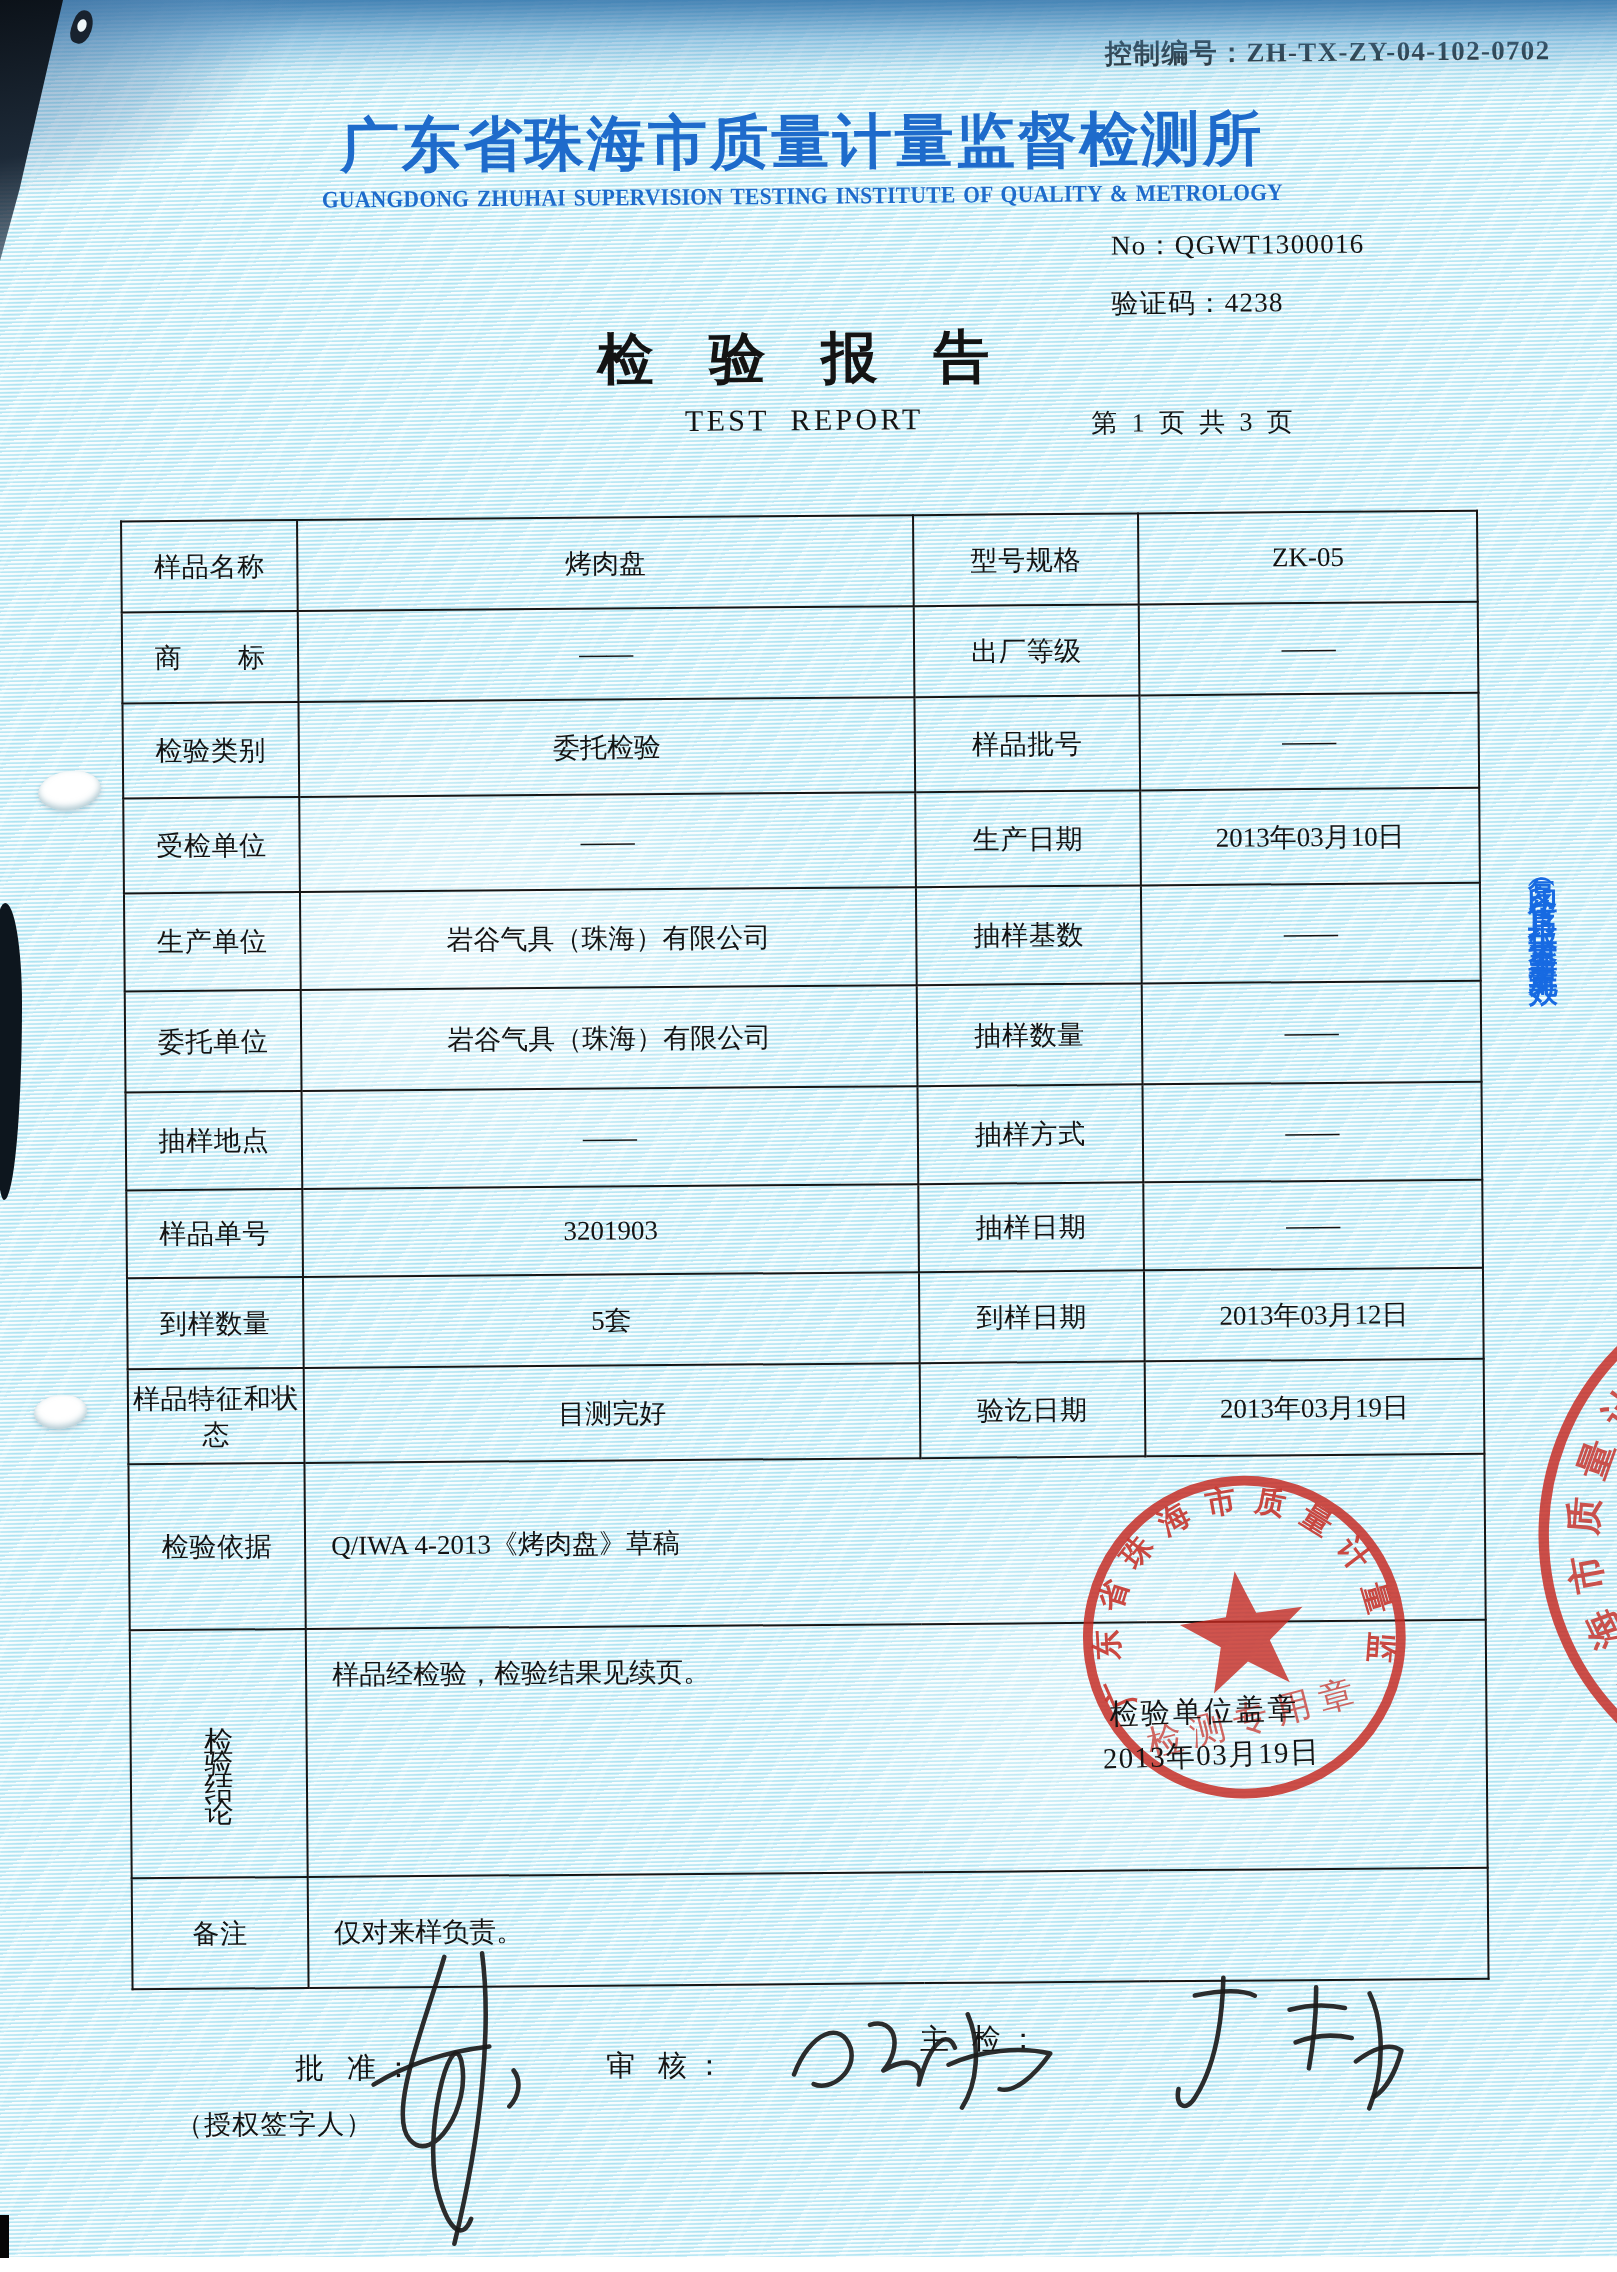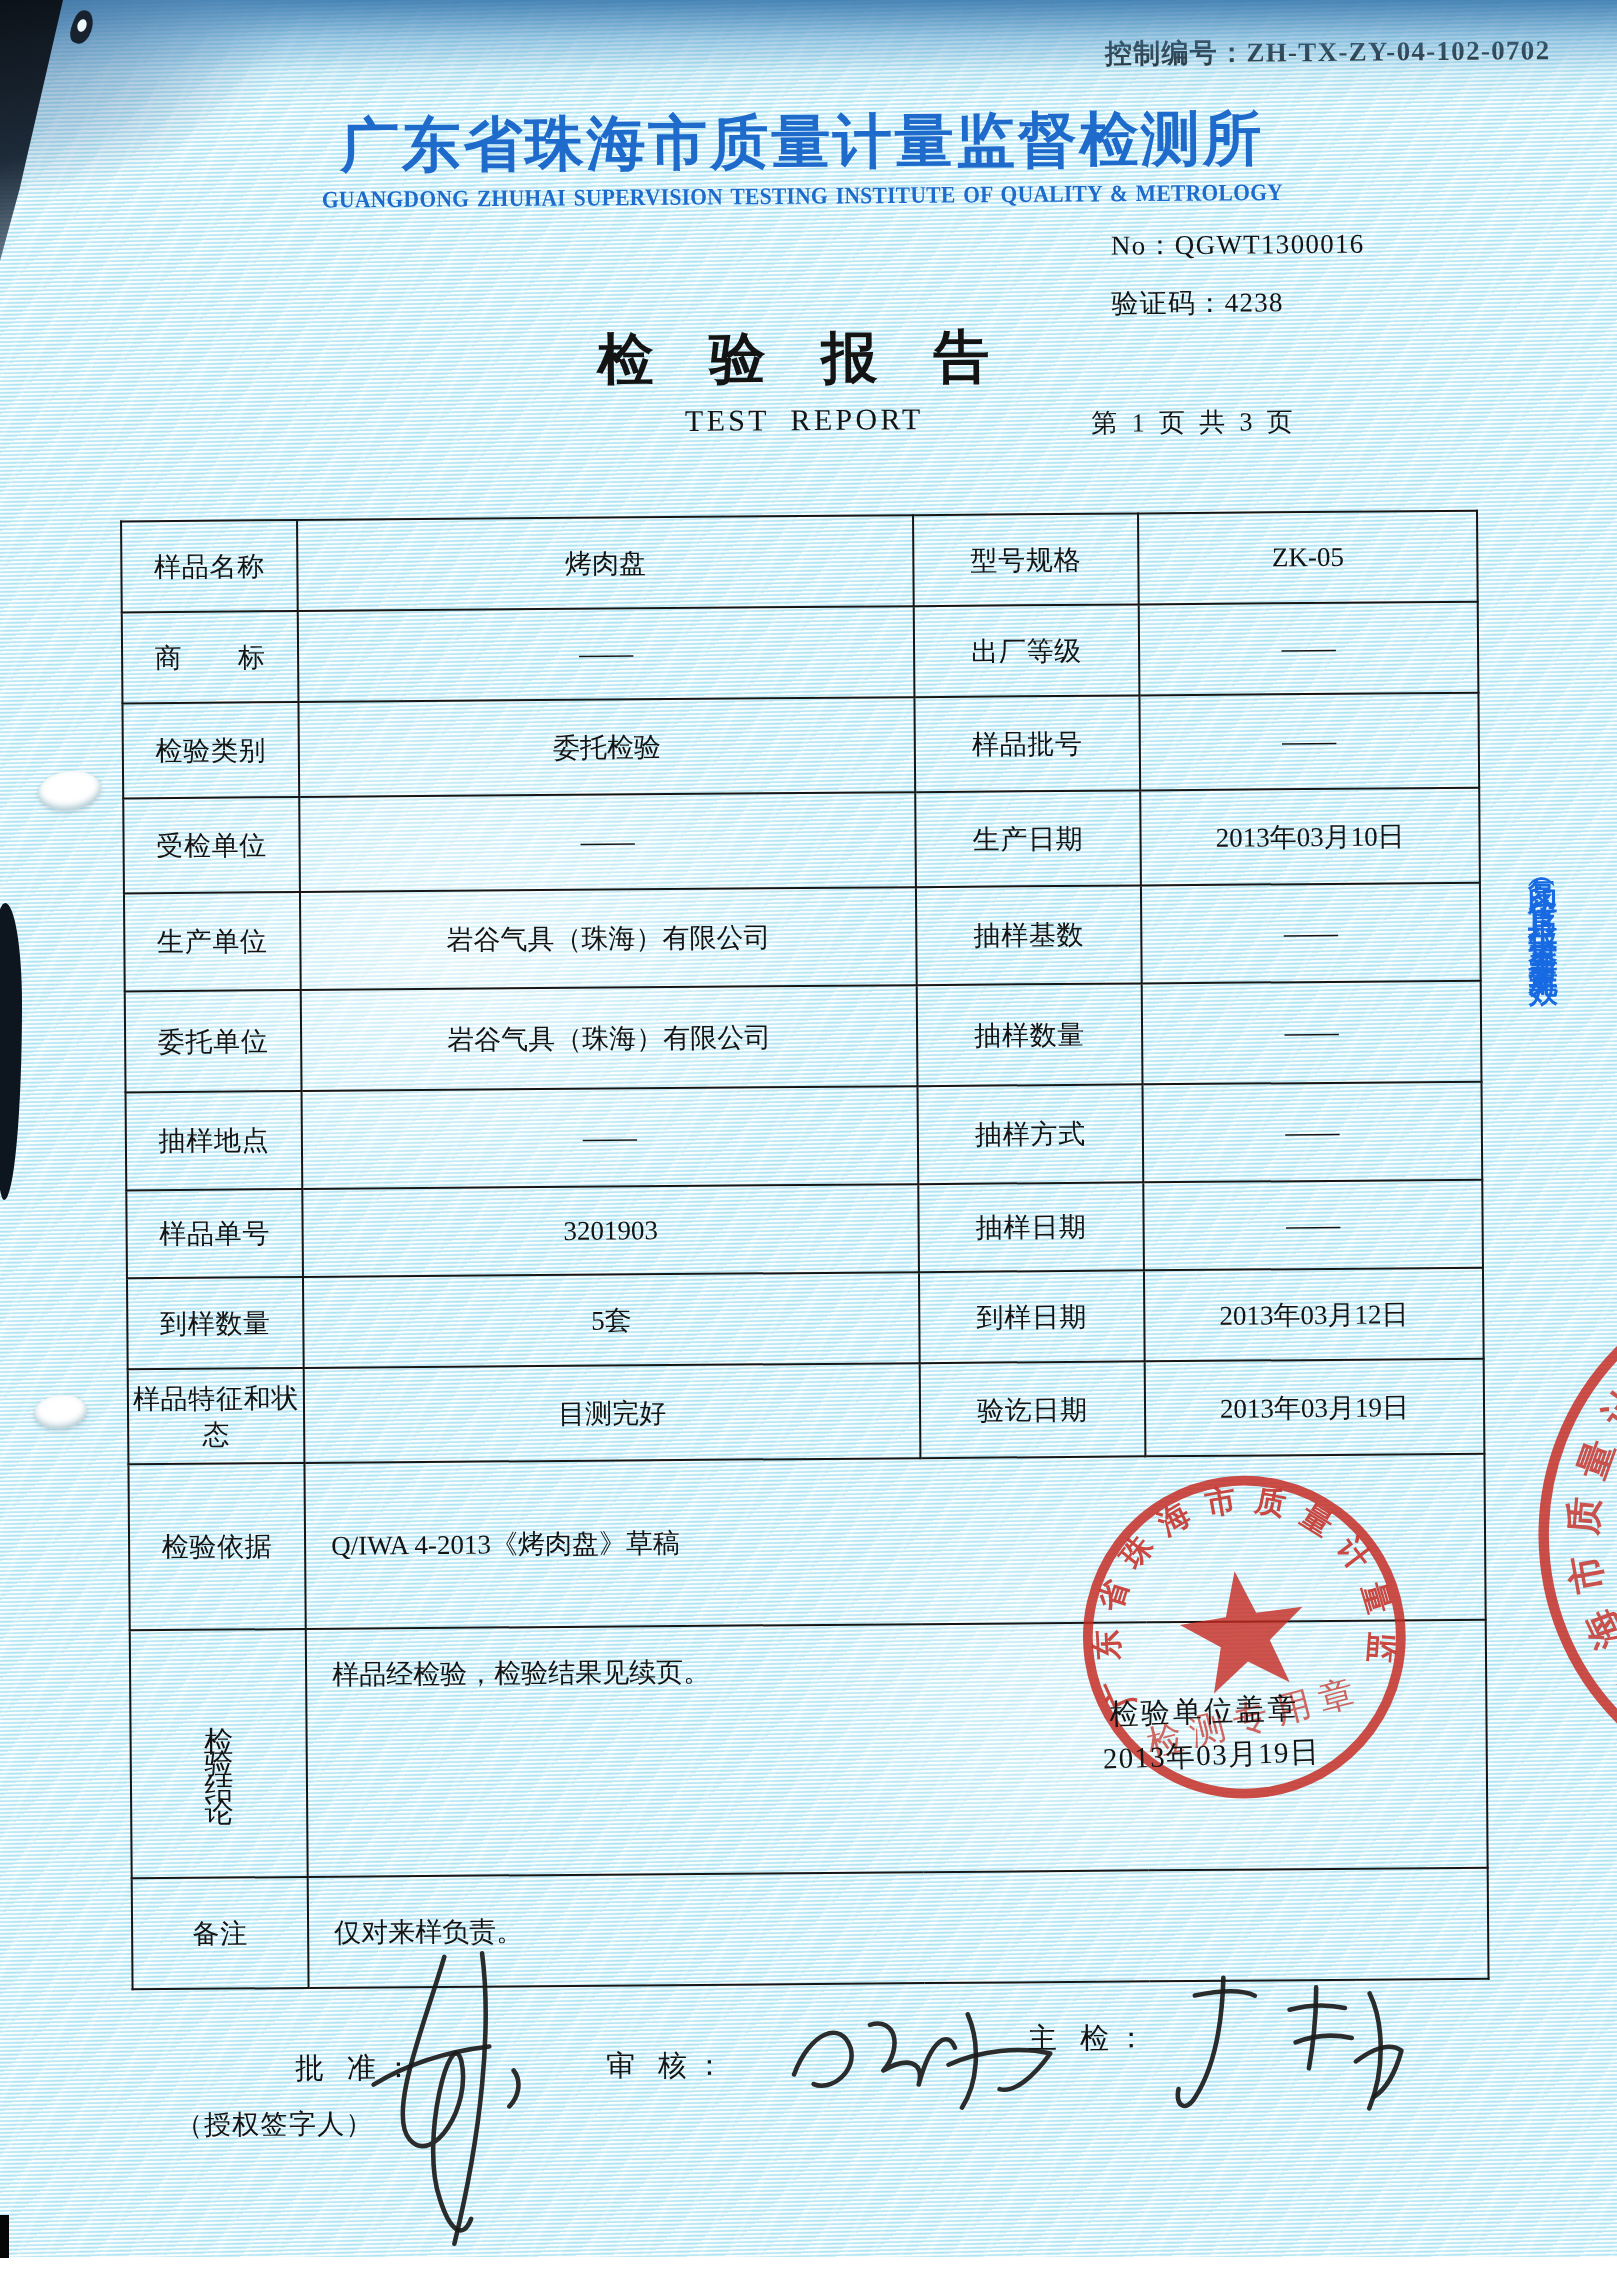--- a/index.html
+++ b/index.html
@@ -60,21 +60,21 @@
   .stamp-main{position:absolute;top:1471px;left:1070px;width:339px;height:339px;z-index:5;opacity:.93;}
   .stamp-partial{position:absolute;top:1236px;left:1494px;width:613px;height:613px;z-index:5;opacity:.9;}
   .stamp-caption{position:absolute;top:1695px;left:1104px;font-size:29px;letter-spacing:2.6px;z-index:6;transform:rotate(-1.5deg);}
   .stamp-date{position:absolute;top:1739px;left:1097px;font-size:29px;letter-spacing:1.3px;z-index:6;transform:rotate(-1.5deg);}
 
   
   .sig-label{position:absolute;font-size:29px;letter-spacing:7.8px;z-index:3;}
   .lbl-approve{top:2045px;left:263px;margin-left:24px;}
   .lbl-approve-sub{top:2102px;left:167px;letter-spacing:1.3px;font-size:27px;}
   .lbl-review{top:2045px;left:598px;}
-  .lbl-chief{top:2021px;left:1020px;}
+  .lbl-chief{top:2021px;left:912px;}
   .sig{position:absolute;z-index:6;}
   .sig svg path{fill:none;stroke:#1b1b1b;stroke-width:7;stroke-linecap:round;stroke-linejoin:round;opacity:.92;}
   .sig-approve{top:1941px;left:339px;}
   .sig-review{top:1986px;left:776px;}
   .sig-chief{top:1969px;left:1148px;}
 
   
   .art{position:absolute;z-index:8;}
   .top-band{top:0;left:0;width:1618px;height:104px;z-index:2;
     background:linear-gradient(180deg, rgba(52,118,172,.88), rgba(92,158,205,.5) 38%, rgba(140,200,228,.18) 70%, rgba(140,200,228,0));}

